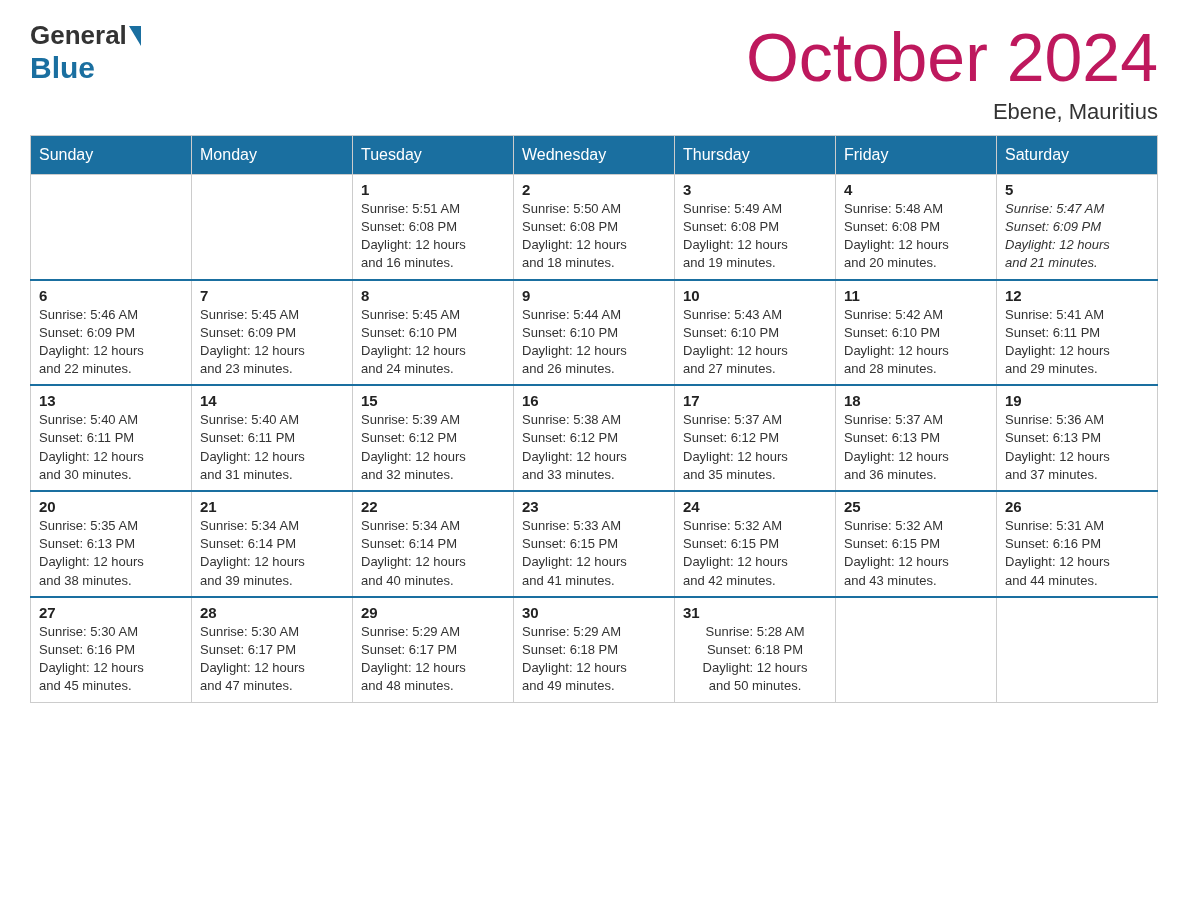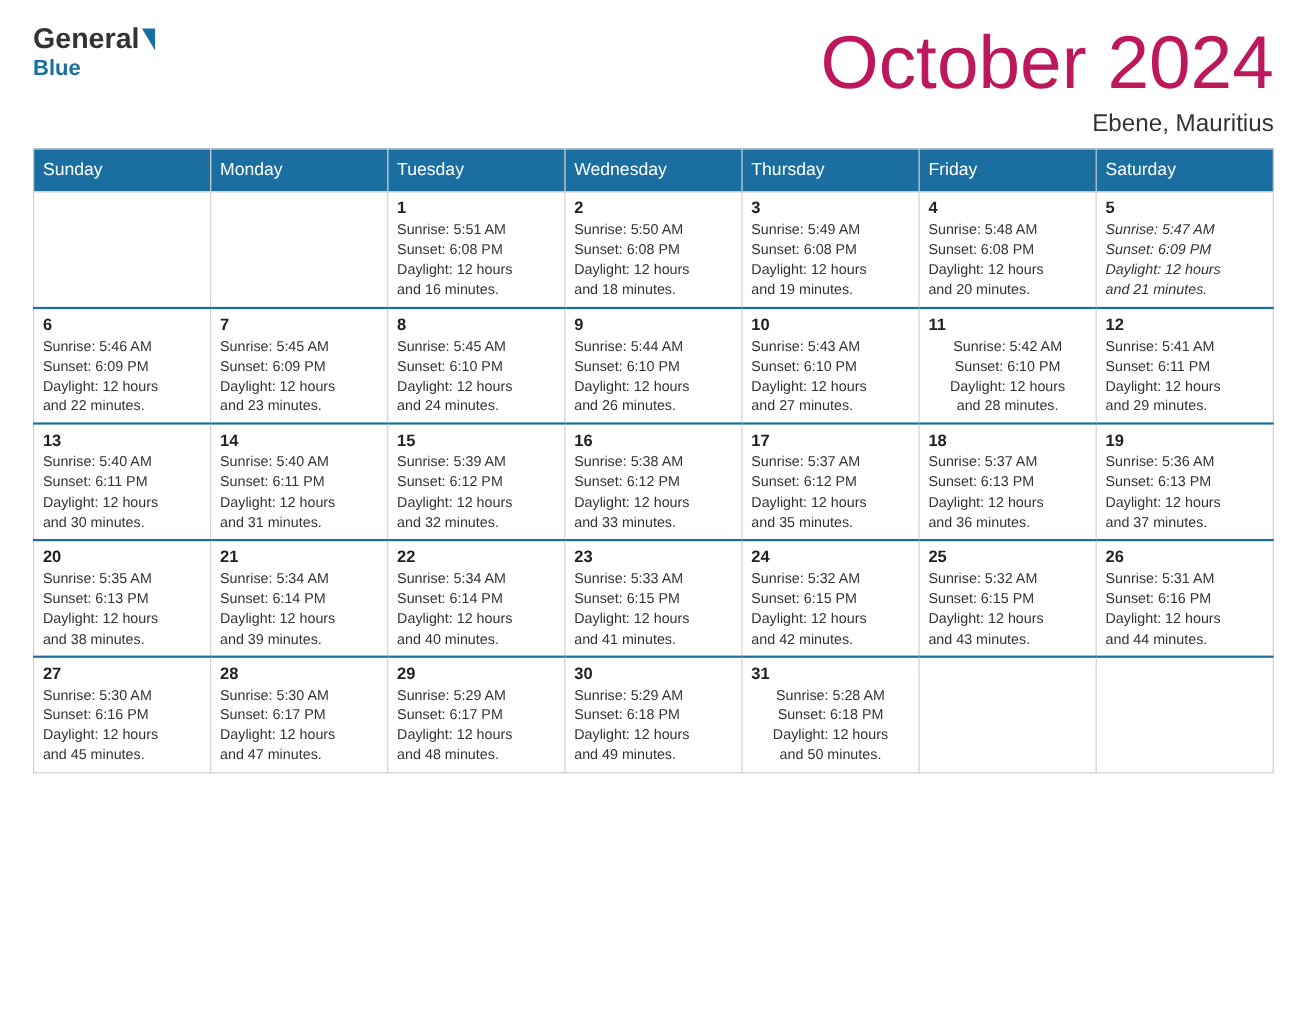--- a/index.html
+++ b/index.html
@@ -34,21 +34,21 @@
       width: 0;
       height: 0;
       border-left: 12px solid transparent;
       border-right: 0px solid transparent;
       border-top: 20px solid #1a6fa0;
       display: inline-block;
       margin: 0 2px;
     }
     .logo-blue {
       color: #1a6fa0;
-      font-size: 20px;
+      font-size: 30px;
       font-weight: bold;
     }
     .title-section {
       text-align: right;
     }
     .month-title {
       font-size: 68px;
       font-weight: normal;
       color: #be185d;
       line-height: 1.1;
@@ -204,21 +204,21 @@
         </td>
         <td>
           <span class="day-num">10</span>
           <div class="day-info" style="white-space: pre-line;">Sunrise: 5:43 AM
 Sunset: 6:10 PM
 Daylight: 12 hours
 and 27 minutes.</div>
         </td>
         <td>
           <span class="day-num">11</span>
-          <div class="day-info" style="white-space: pre-line; text-align: center;">Sunrise: 5:42 AM
+          <div class="day-info" style="white-space: pre-line;">Sunrise: 5:42 AM
 Sunset: 6:10 PM
 Daylight: 12 hours
 and 28 minutes.</div>
         </td>
         <td>
           <span class="day-num">12</span>
           <div class="day-info" style="white-space: pre-line;">Sunrise: 5:41 AM
 Sunset: 6:11 PM
 Daylight: 12 hours
 and 29 minutes.</div>

